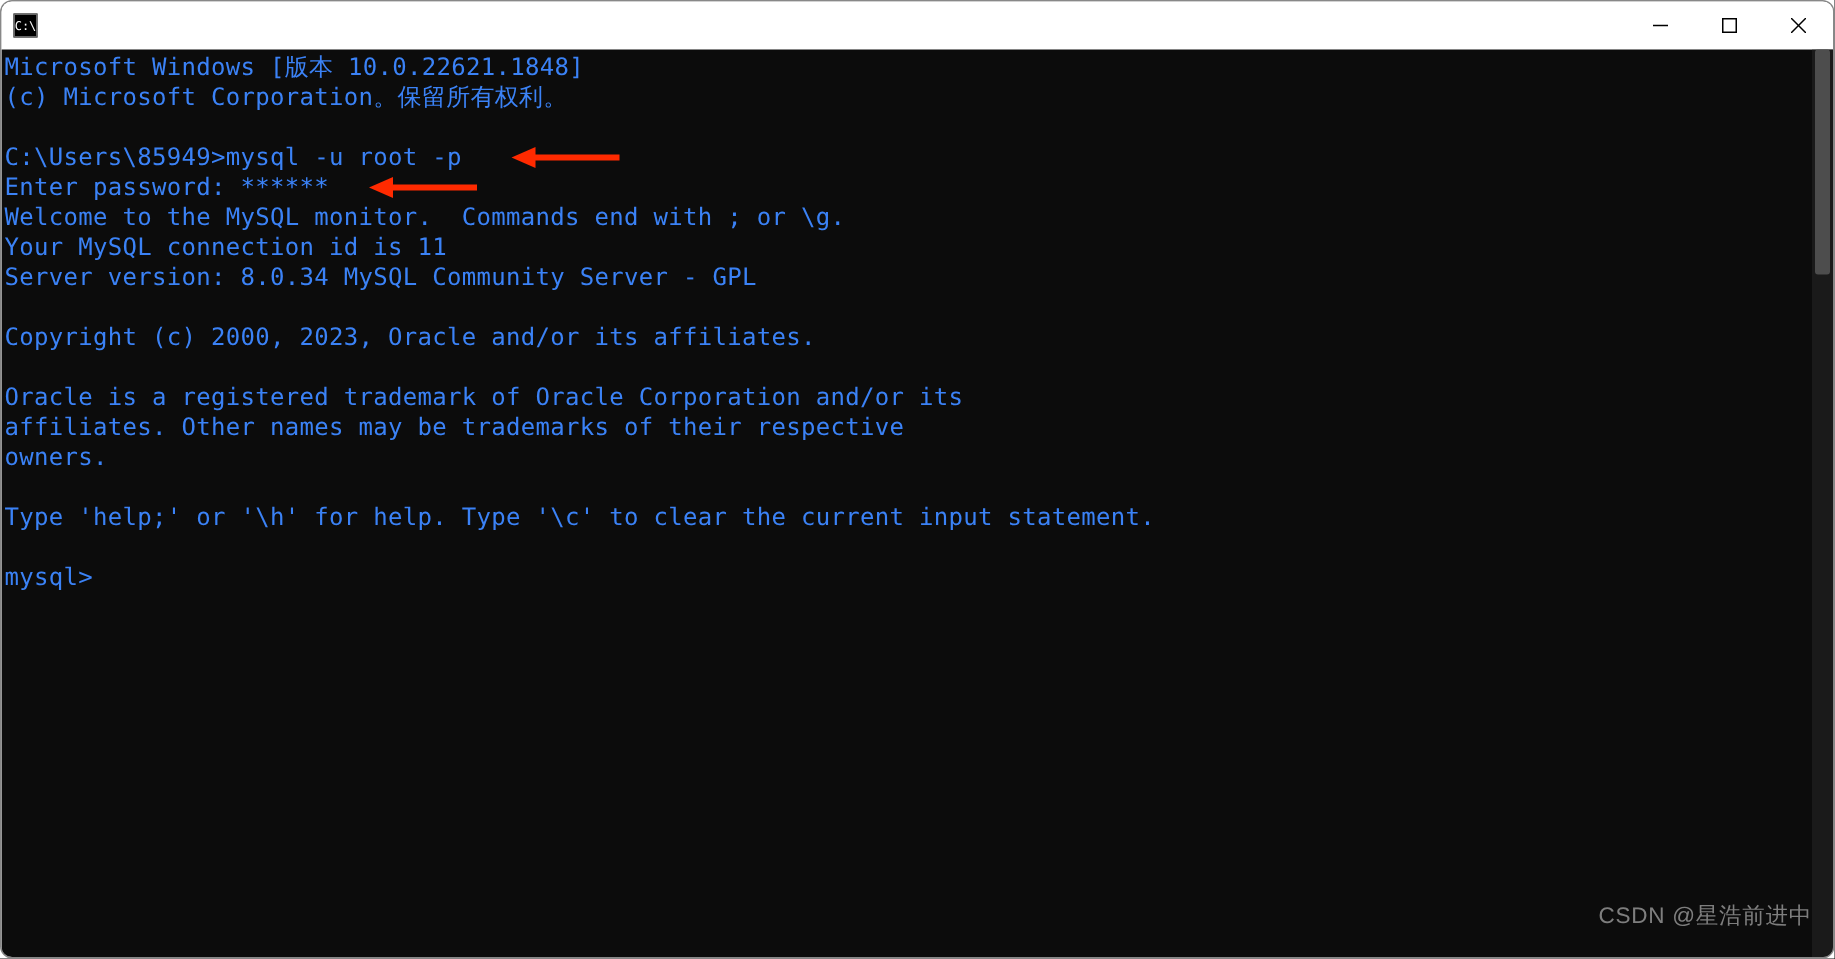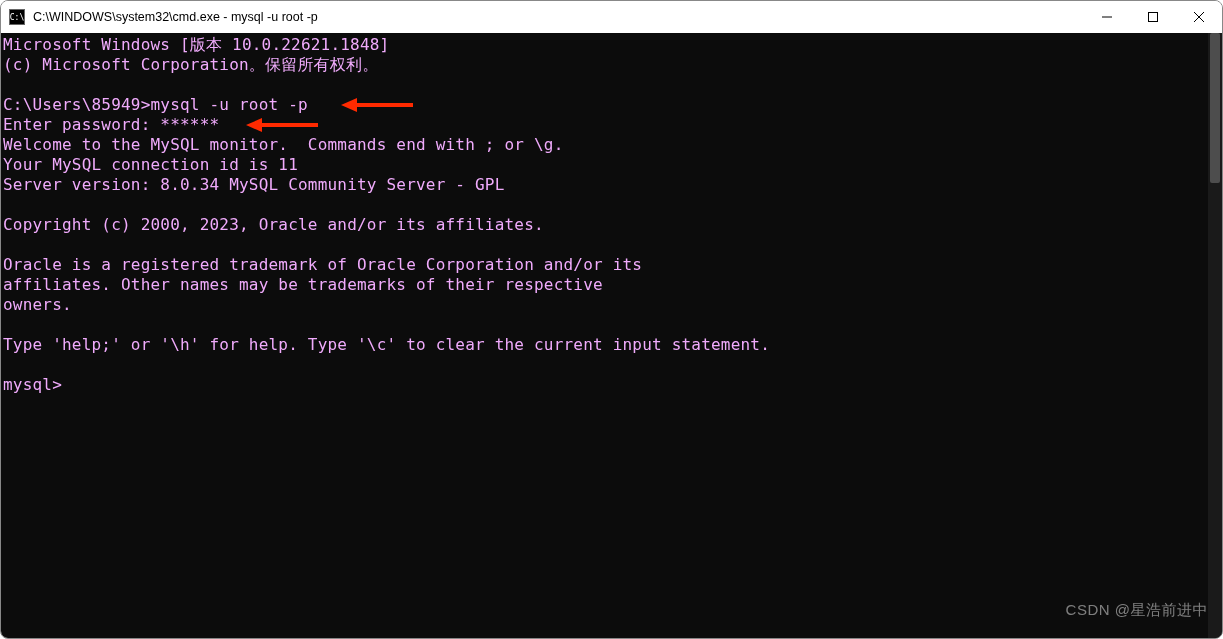--- a/index.html
+++ b/index.html
@@ -5,34 +5,33 @@
     * { margin: 0; padding: 0; box-sizing: border-box; }
     html, body { width: 1223px; height: 639px; overflow: hidden; font-family: "Segoe UI", sans-serif; }
     .window { width: 1223px; height: 639px; background: #ffffff; border: 1px solid #888; display: flex; flex-direction: column; border-radius: 8px; overflow: hidden; }
     .titlebar { height: 32px; background: #ffffff; display: flex; align-items: center; padding-left: 8px; }
     .app-icon { width: 16px; height: 16px; background: #000; color:#fff; font-size:8px; display:flex; align-items:center; justify-content:center; font-family:monospace; border:1px solid #666; margin-right: 8px; }
     .title-text { font-size: 12.5px; color: #000; flex: 0 0 auto; }
     .title-spacer { flex: 1; }
     .win-btn { width: 46px; height: 32px; display: flex; align-items: center; justify-content: center; color: #000; }
     .win-btn svg { width: 10px; height: 10px; stroke: #000; stroke-width: 1; fill: none; }
     .terminal-wrap { flex: 1; background: #0c0c0c; position: relative; overflow: hidden; }
-    .terminal { position: absolute; top: 0; left: 0; right: 14px; bottom: 0; color: #f0abfc; font-family: "NSimSun","SimSun","Consolas",monospace; font-size: 16px; line-height: 20px; white-space: pre; padding: 2px 0 0 2px; letter-spacing: 0.2px; }
+    .terminal { position: absolute; top: 0; left: 0; right: 14px; bottom: 0; color: #3b82f6; font-family: "NSimSun","SimSun","Consolas",monospace; font-size: 16px; line-height: 20px; white-space: pre; padding: 2px 0 0 2px; letter-spacing: 0.2px; }
     .scrollbar { position: absolute; top: 0; right: 0; width: 14px; bottom: 0; background: #1a1a1a; }
     .scroll-thumb { position: absolute; top: 0; left: 2px; right: 2px; height: 150px; background: #4d4d4d; border-radius: 2px; }
     .arrow-shaft { position: absolute; height: 4px; background: #ff2a00; }
     .arrow-head { position: absolute; width: 0; height: 0; border-top: 7px solid transparent; border-bottom: 7px solid transparent; border-right: 16px solid #ff2a00; }
     .watermark { position: absolute; right: 14px; bottom: 18px; color: rgba(220,220,220,0.55); font-size: 15px; font-family: "Microsoft YaHei","SimSun",sans-serif; letter-spacing: 0.5px; }
   </style>
 </head>
 <body>
 
 <div class="window">
   <div class="titlebar">
     <div class="app-icon">C:\</div>
-    <div class="title-text">C:\WINDOWS\system32\cmd.exe - mysql  -u root -p</div>
     <div class="title-spacer"></div>
     <div class="win-btn">
       <svg viewBox="0 0 10 10">
           <line x1="0" y1="5" x2="10" y2="5"></line>
         </svg>
     </div>
     <div class="win-btn">
       <svg viewBox="0 0 10 10">
           <rect x="0.5" y="0.5" width="9" height="9"></rect>
         </svg>

